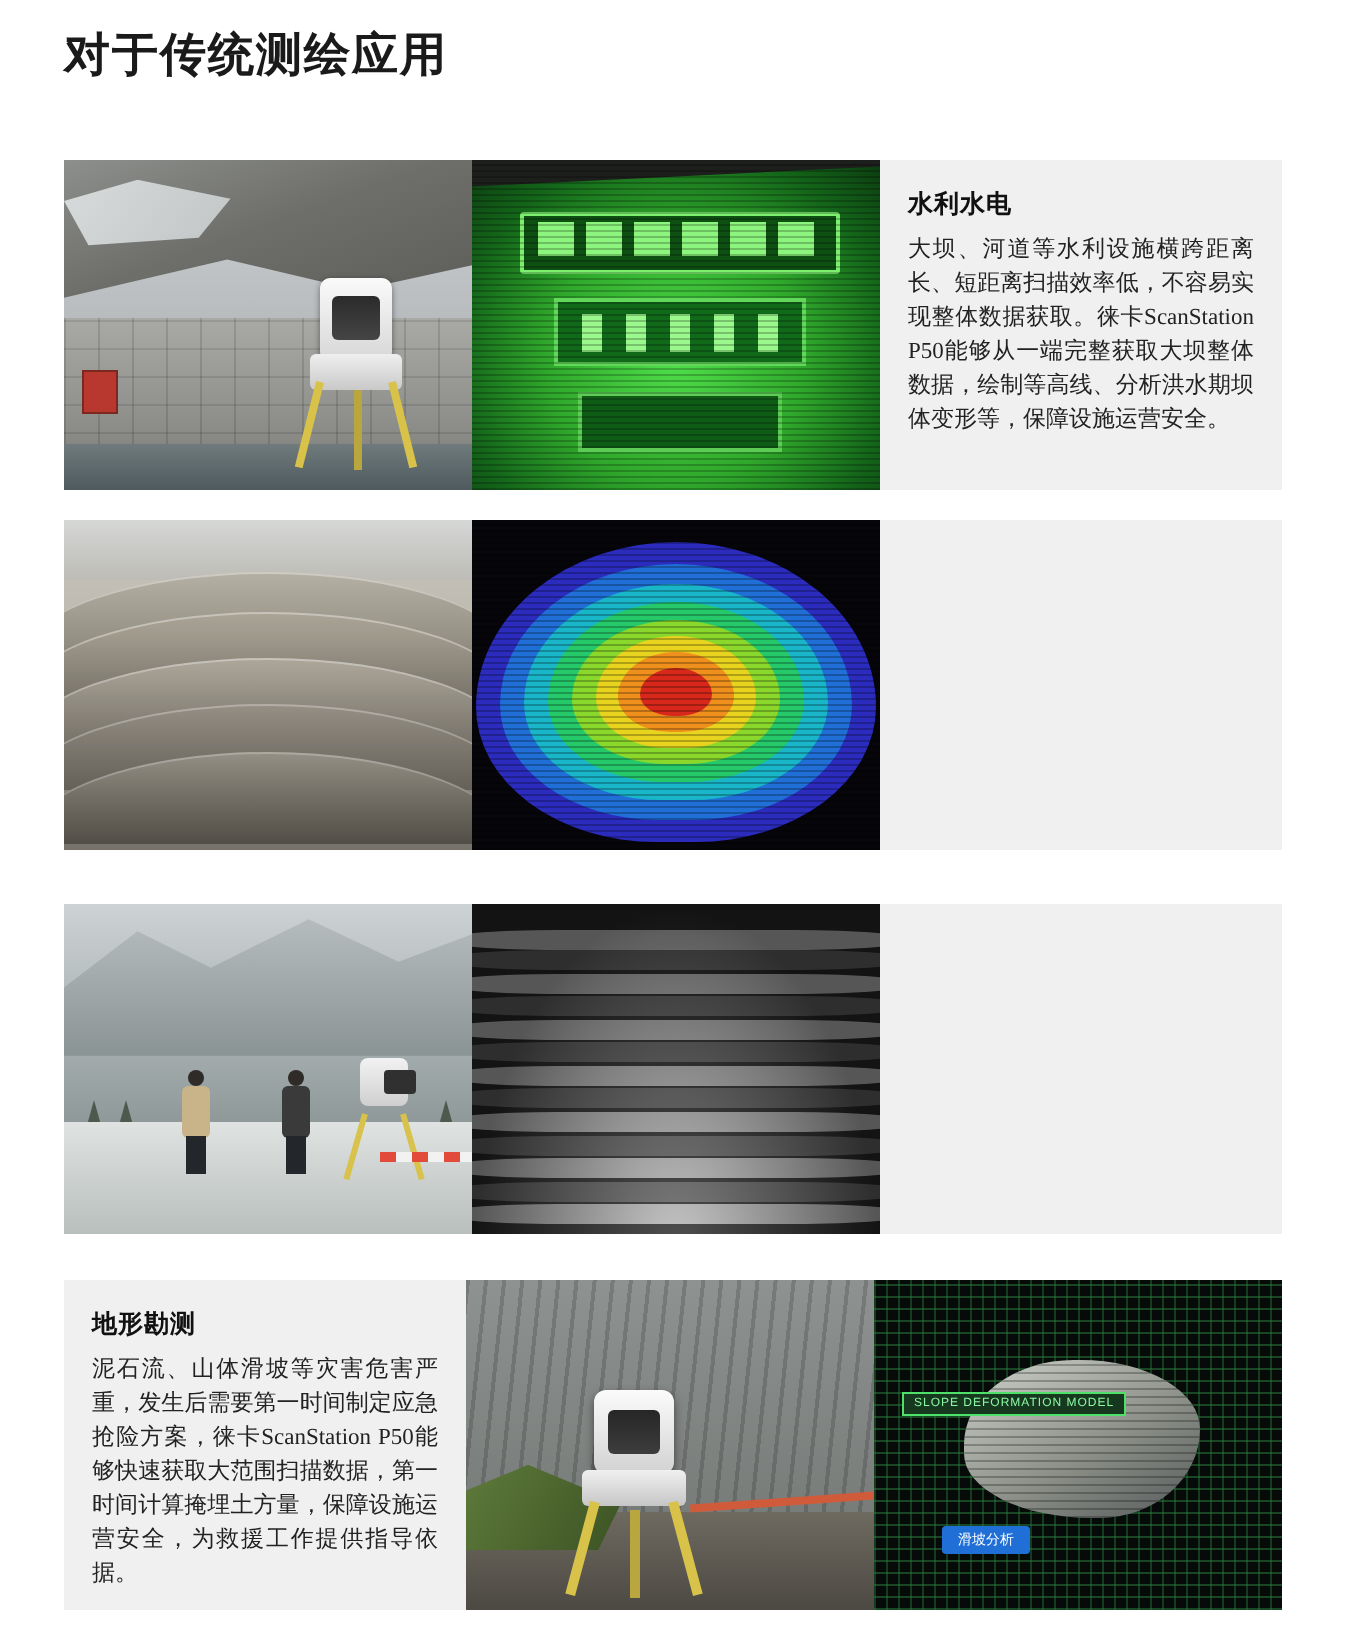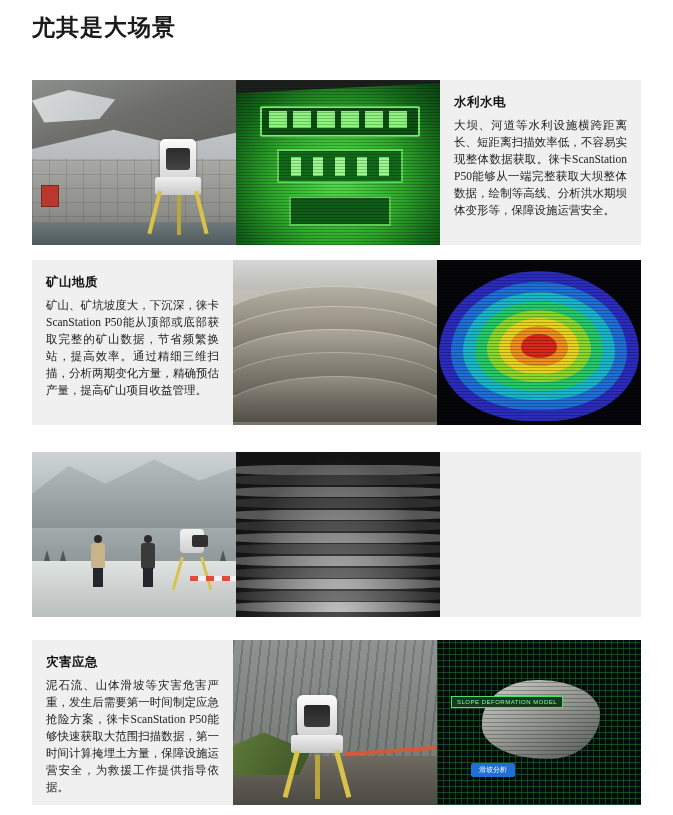--- a/index.html
+++ b/index.html
@@ -251,21 +251,21 @@
     background:#15381f; border:1px solid #4fe06a; color:#8bf7a2;
     font-size:6px; font-family:"Liberation Sans", sans-serif; letter-spacing:.5px; white-space:nowrap; }
   .slope-btn{ position:absolute; left:34px; bottom:28px; padding:2px 8px;
     background:#1f6fd6; color:#fff; font-size:7px; font-family:"Liberation Sans", sans-serif; border-radius:2px; }
 </style>
 </head>
 <body>
 
 <div class="page">
 
-  <div class="page-title">尤其是大场景</div>
+  <div class="page-title">对于传统测绘应用</div>
 
   <div class="row row-1">
 
     <div class="cell cell-img">
       <div class="pic">
         <div class="dam-sky"></div>
         <div class="dam-rock"></div>
         <div class="dam-snow"></div>
         <div class="dam-wall"></div>
         <div class="dam-water"></div>
@@ -307,24 +307,20 @@
     </div>
 
     <div class="cell cell-text">
       <div class="txt-title">水利水电</div>
       <div class="txt-body">大坝、河道等水利设施横跨距离长、短距离扫描效率低，不容易实现整体数据获取。徕卡ScanStation P50能够从一端完整获取大坝整体数据，绘制等高线、分析洪水期坝体变形等，保障设施运营安全。</div>
     </div>
   </div>
 
   <div class="row row-2">
 
-    <div class="cell cell-text">
-      <div class="txt-title">矿山地质</div>
-      <div class="txt-body">矿山、矿坑坡度大，下沉深，徕卡ScanStation P50能从顶部或底部获取完整的矿山数据，节省频繁换站，提高效率。通过精细三维扫描，分析两期变化方量，精确预估产量，提高矿山项目收益管理。</div>
-    </div>
 
     <div class="cell cell-img">
       <div class="pic mine">
         <div class="mine-sky"></div>
         <div class="terr t1"></div>
         <div class="terr t2"></div>
         <div class="terr t3"></div>
         <div class="terr t4"></div>
         <div class="terr t5"></div>
         <div class="mine-shadow"></div>
@@ -393,21 +389,21 @@
         <div class="band" style="top:91%"></div>
         <div class="shade"></div>
       </div>
     </div>
 
   </div>
 
   <div class="row row-4">
 
     <div class="cell cell-text">
-      <div class="txt-title">灾害应急</div>
+      <div class="txt-title">地形勘测</div>
       <div class="txt-body">泥石流、山体滑坡等灾害危害严重，发生后需要第一时间制定应急抢险方案，徕卡ScanStation P50能够快速获取大范围扫描数据，第一时间计算掩埋土方量，保障设施运营安全，为救援工作提供指导依据。</div>
     </div>
 
     <div class="cell cell-img">
       <div class="pic quarry">
         <div class="q-wall"></div>
         <div class="q-ground"></div>
         <div class="q-green"></div>
         <div class="q-cable"></div>
         <div class="q-scan">

